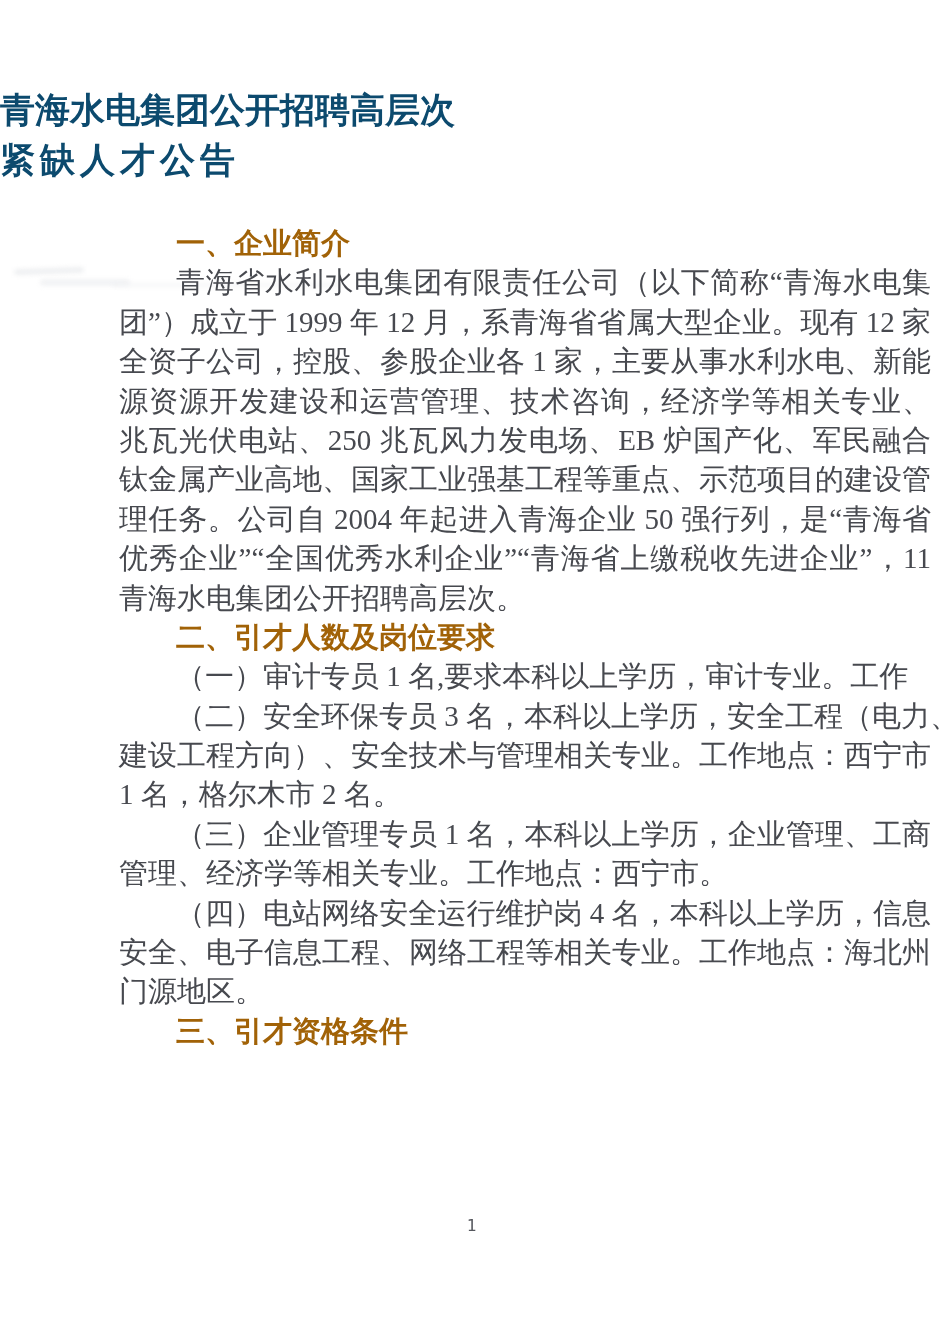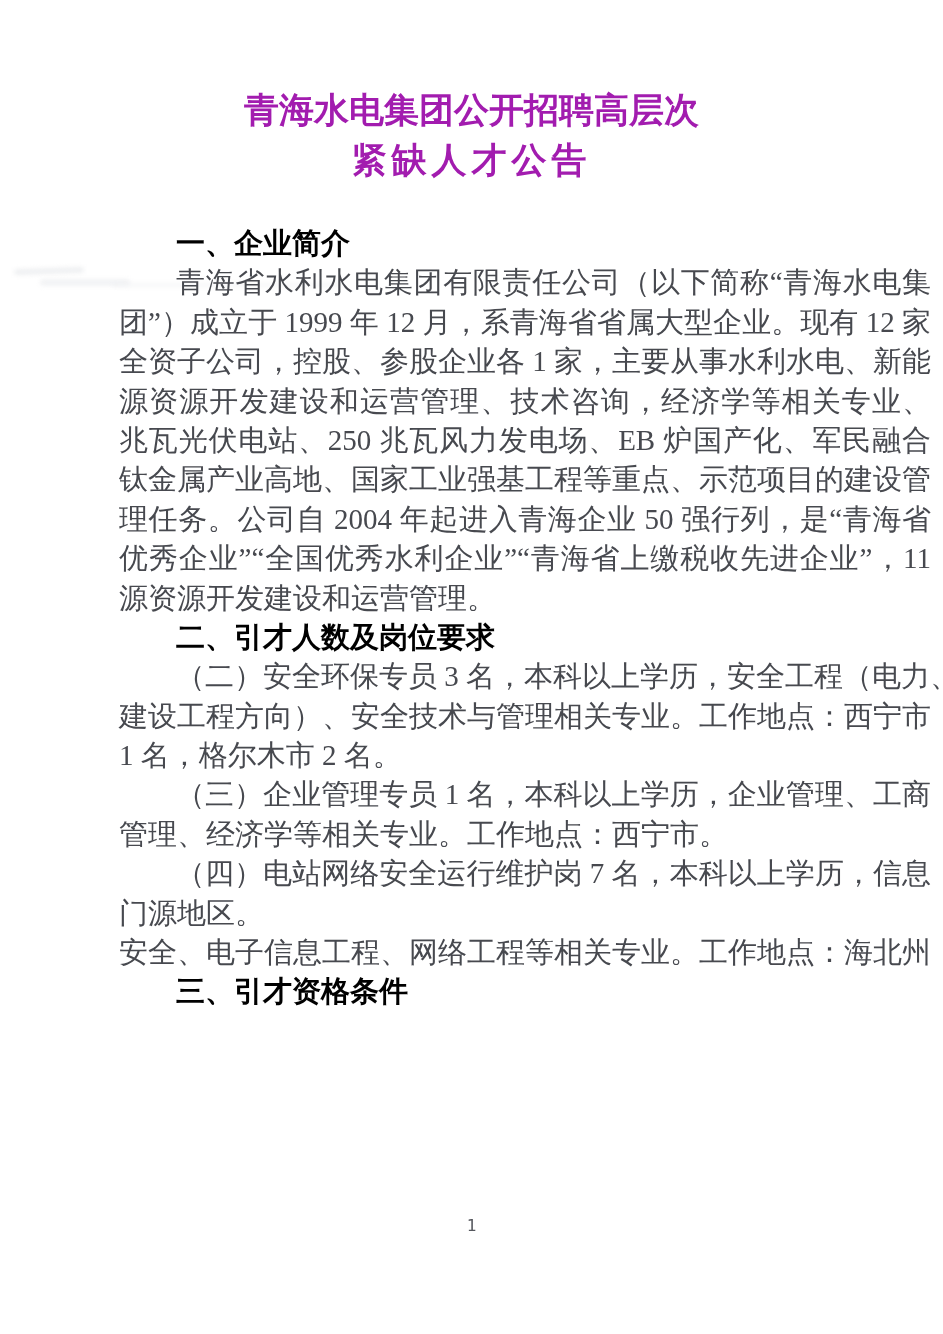--- a/index.html
+++ b/index.html
@@ -9,22 +9,22 @@
     height: 1334px;
     background: #ffffff;
     overflow: hidden;
     font-family: "Liberation Serif", "DejaVu Serif", serif;
   }
   .title-block {
     position: absolute;
     top: 86px;
     left: 0;
     width: 943px;
-    text-align: center;
-    color: #a21caf;
+    text-align: left;
+    color: #0c4a6e;
     font-weight: bold;
     font-size: 35px;
     line-height: 50px;
   }
   .title-line-2 { letter-spacing: 5px; }
   .doc-body {
     position: absolute;
     top: 224px;
     left: 119px;
     width: 812px;
@@ -38,21 +38,21 @@
     overflow: visible;
   }
   .fill {
     text-align: justify;
     text-align-last: justify;
   }
   .ind { text-indent: 57px; }
   .hd {
     font-family: "Liberation Sans", "DejaVu Sans", sans-serif;
     font-weight: bold;
-    color: #000000;
+    color: #a16207;
     font-size: 29px;
     text-indent: 57px;
   }
   .page-number {
     position: absolute;
     top: 1216px;
     left: 0;
     width: 943px;
     text-align: center;
     font-size: 16px;
@@ -88,35 +88,36 @@
     <div class="ln hd">一、企业简介</div>
 
     <div class="ln fill ind">青海省水利水电集团有限责任公司（以下简称“青海水电集</div>
     <div class="ln fill">团”）成立于 1999 年 12 月，系青海省省属大型企业。现有 12 家</div>
     <div class="ln fill">全资子公司，控股、参股企业各 1 家，主要从事水利水电、新能</div>
     <div class="ln fill">源资源开发建设和运营管理、技术咨询，经济学等相关专业、</div>
     <div class="ln fill">兆瓦光伏电站、250 兆瓦风力发电场、EB 炉国产化、军民融合</div>
     <div class="ln fill">钛金属产业高地、国家工业强基工程等重点、示范项目的建设管</div>
     <div class="ln fill">理任务。公司自 2004 年起进入青海企业 50 强行列，是“青海省</div>
     <div class="ln fill">优秀企业”“全国优秀水利企业”“青海省上缴税收先进企业”，11</div>
-    <div class="ln">源资源开发建设和运营管理。</div>
+    <div class="ln">青海水电集团公开招聘高层次。</div>
 
     <div class="ln hd">二、引才人数及岗位要求</div>
 
+    <div class="ln ind">（一）审计专员 1 名,要求本科以上学历，审计专业。工作</div>
 
     <div class="ln fill ind">（二）安全环保专员 3 名，本科以上学历，安全工程（电力、</div>
     <div class="ln fill">建设工程方向）、安全技术与管理相关专业。工作地点：西宁市</div>
     <div class="ln">1 名，格尔木市 2 名。</div>
 
     <div class="ln fill ind">（三）企业管理专员 1 名，本科以上学历，企业管理、工商</div>
     <div class="ln">管理、经济学等相关专业。工作地点：西宁市。</div>
 
-    <div class="ln fill ind">（四）电站网络安全运行维护岗 7 名，本科以上学历，信息</div>
+    <div class="ln fill ind">（四）电站网络安全运行维护岗 4 名，本科以上学历，信息</div>
+    <div class="ln fill">安全、电子信息工程、网络工程等相关专业。工作地点：海北州</div>
     <div class="ln">门源地区。</div>
-    <div class="ln fill">安全、电子信息工程、网络工程等相关专业。工作地点：海北州</div>
 
     <div class="ln hd">三、引才资格条件</div>
 
   </div>
 
   <div class="page-number">1</div>
 
 </div>
 
 </body></html>

